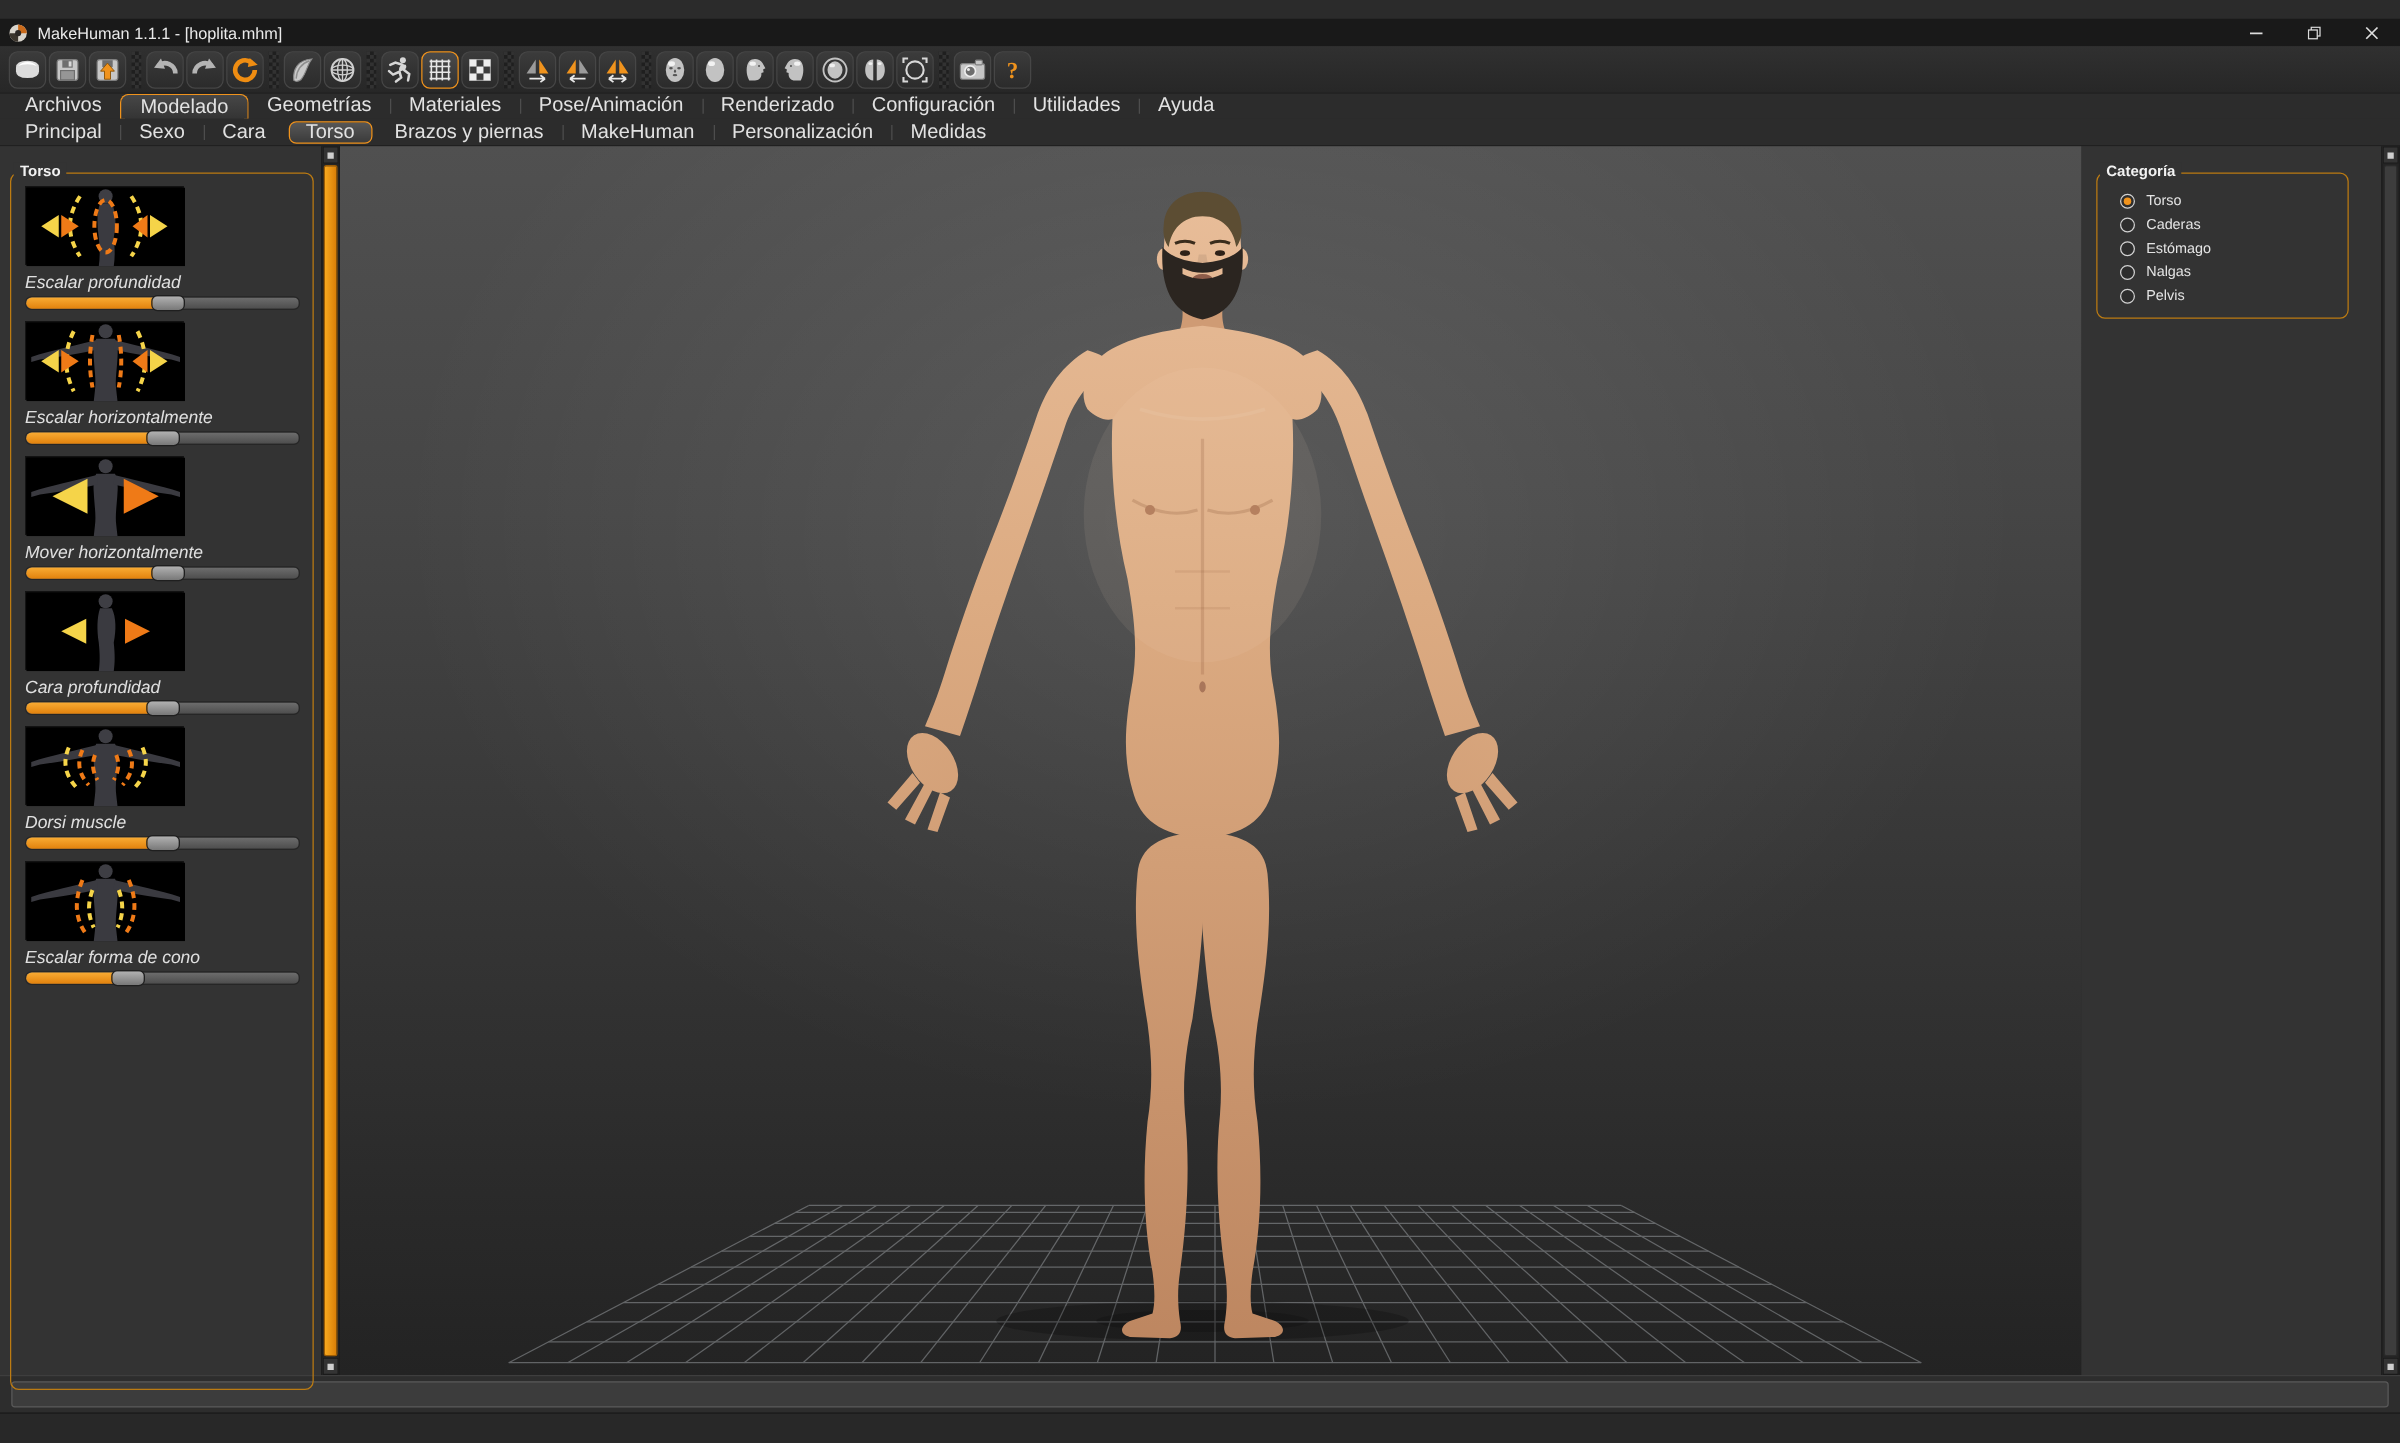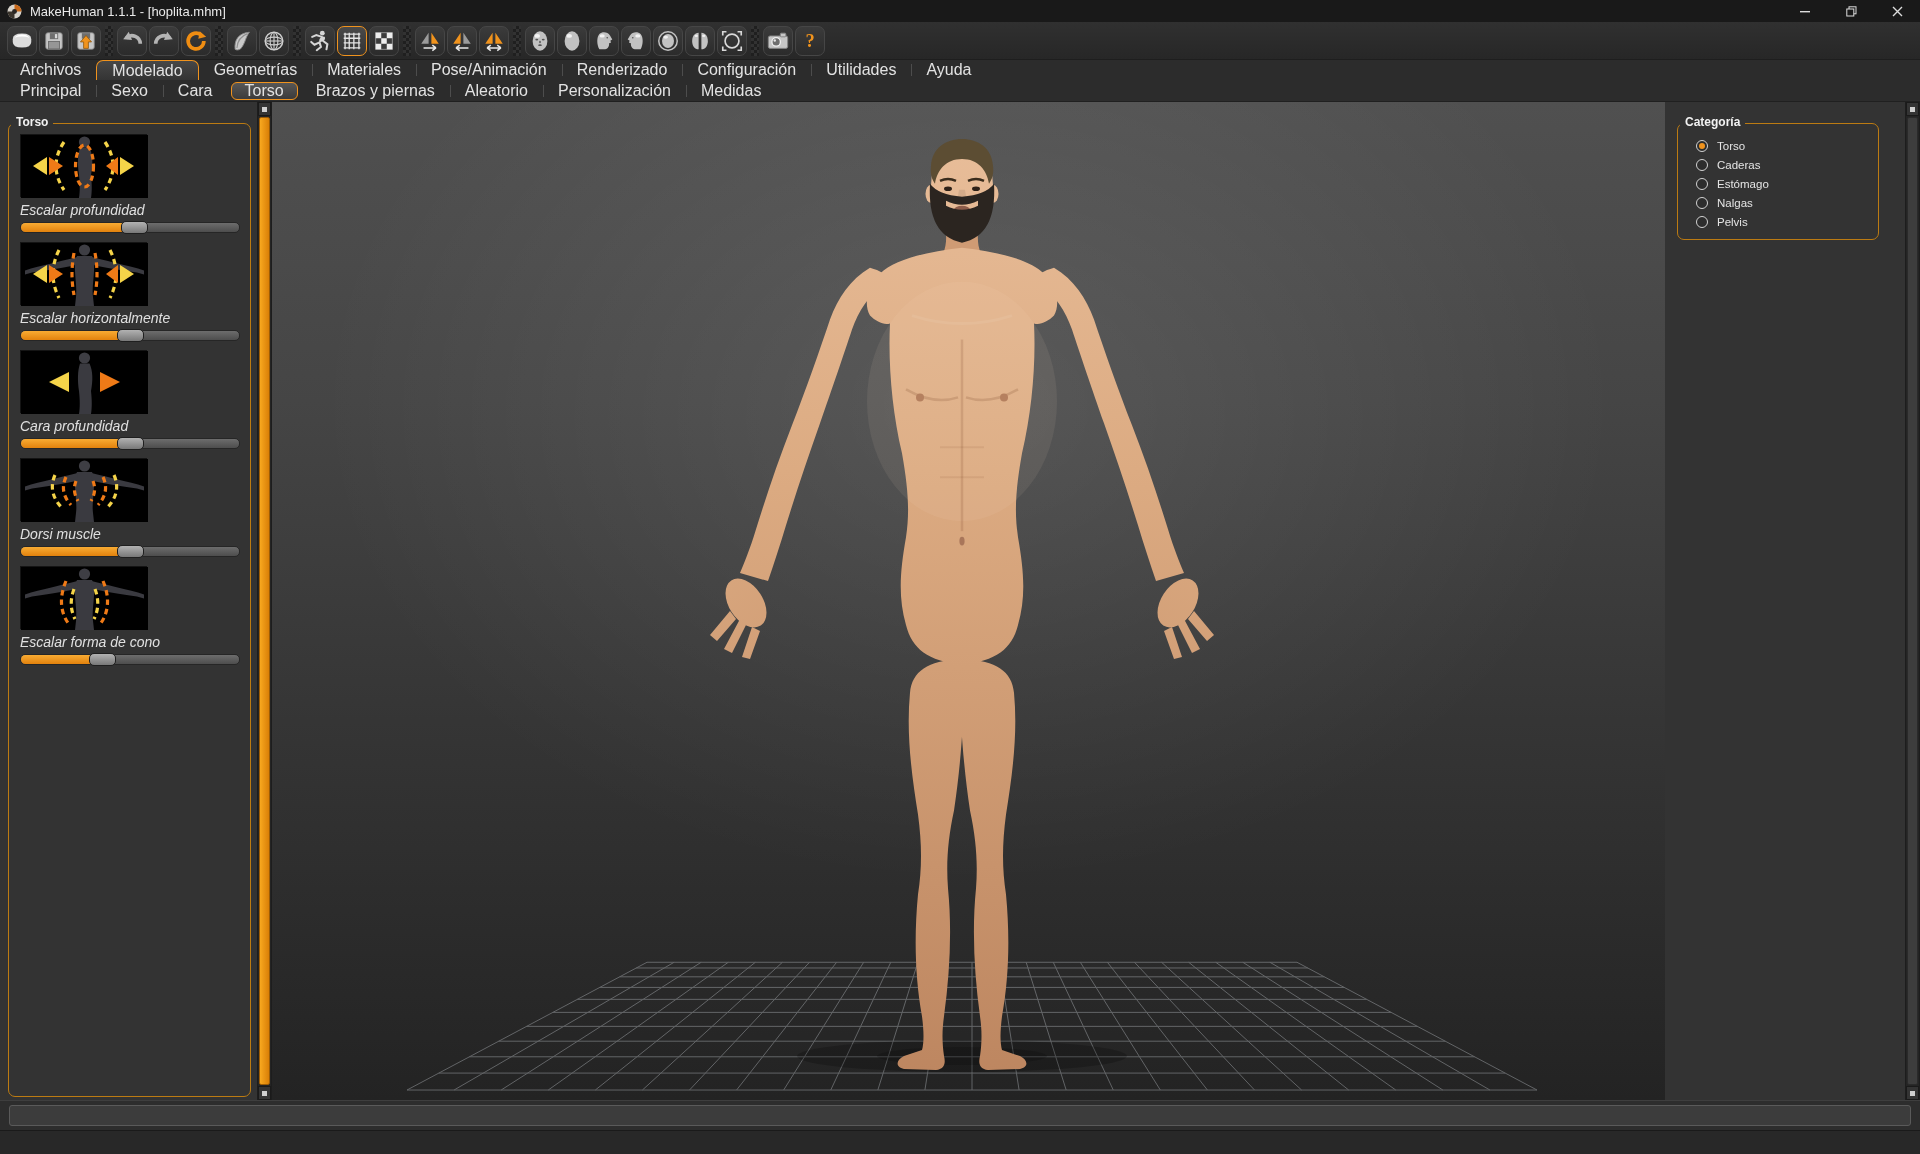--- a/index.html
+++ b/index.html
@@ -1,21 +1,21 @@
 <!DOCTYPE html>
 <html><head>
 <meta charset="utf-8">
 <style>
   * { box-sizing: border-box; margin: 0; padding: 0; }
   html,body { width:1920px; height:1154px; overflow:hidden; }
   body { background:#2b2b2b; font-family:"Liberation Sans","DejaVu Sans",sans-serif; color:#e4e4e4; user-select:none; }
   .app { display:flex; flex-direction:column; width:100%; height:100%; }
 
   
-  .titlebar { height:22px; background:#191919; display:flex; align-items:center; padding-left:7px; font-size:13px; flex:0 0 auto; }
+  .titlebar { height:22px; background:#191919; display:flex; align-items:center; padding-left:7px; font-size:13px; flex:0 0 auto;margin-top:15px; }
   .titlebar .appicon { display:flex; margin-right:8px; }
   .titlebar .title { color:#eaeaea; }
   .win-btns { margin-left:auto; display:flex; height:100%; }
   .win-btn { width:46px; height:100%; display:flex; align-items:center; justify-content:center; color:#dcdcdc; font-size:13px; }
 
   
   .toolbar { height:38px; flex:0 0 auto; background:linear-gradient(#303030,#272727); border-bottom:1px solid #1e1e1e; display:flex; align-items:center; padding-left:6px; }
   .tb-btn { width:30px; height:30px; margin:0 1px; border:1px solid #464646; border-radius:7px; background:linear-gradient(#3b3b3b,#2b2b2b); display:flex; align-items:center; justify-content:center; }
   .tb-btn.active { border-color:#f0931d; background:linear-gradient(#4a4a4a,#323232); }
   .tb-ic { display:flex; }
@@ -342,21 +342,21 @@
       <div class="tab">Configuración</div>
       <div class="tab">Utilidades</div>
       <div class="tab">Ayuda</div>
     </div>
   <div class="tabrow sub">
       <div class="tab">Principal</div>
       <div class="tab">Sexo</div>
       <div class="tab">Cara</div>
       <div class="tab active">Torso</div>
       <div class="tab">Brazos y piernas</div>
-      <div class="tab">Aleatorio</div>
+      <div class="tab">MakeHuman</div>
       <div class="tab">Personalización</div>
       <div class="tab">Medidas</div>
     </div>
 
   <div class="content">
 
     <div class="left-panel">
       <div class="left-body">
         <div class="groupbox">
           <span class="groupbox-title">Torso</span>
@@ -393,20 +393,36 @@
                     <path d="M74,10 Q78,31 74,52" stroke="#ef7a17" fill="none" stroke-width="3.2" stroke-dasharray="5.5 4"></path>
                     <polygon points="26,22 26,40 12,31" fill="#f5d449"></polygon>
                     <polygon points="28,22 28,40 42,31" fill="#ef7a17"></polygon>
                     <polygon points="99,22 99,40 113,31" fill="#f5d449"></polygon>
                     <polygon points="97,22 97,40 85,31" fill="#ef7a17"></polygon>
                   </svg></span>
                 <div class="slider-label">Escalar horizontalmente</div>
                 <div class="slider">
                   <div class="slider-fill" style="width: 50%;"></div>
                   <div class="slider-handle" style="left: calc(50% - 13px);"></div>
+                </div>
+              </div>
+              <div class="slider-group">
+                <span class="thumb"><svg viewBox="0 0 127 63" width="127" height="63">
+                    <rect width="127" height="63" fill="#000"></rect>
+                    <circle cx="63.5" cy="7" r="5.6" fill="#3e3e44"></circle>
+                    <path d="M56,13 C54,17 53.5,22 54,28 C54.5,38 56,46 55,54 L54,63 L73,63 L72,54 C71,46 72.5,38 73,28 C73.5,22 73,17 71,13 Z" fill="#3a3a40"></path>
+                    <path d="M56.5,14 C44,17 28,21 10,25.5 L4,27.5 L4,31.5 L11,29.5 C30,27 46,24 57,21.5 Z" fill="#3a3a40"></path>
+                    <path d="M70.5,14 C83,17 99,21 117,25.5 L123,27.5 L123,31.5 L116,29.5 C97,27 81,24 70,21.5 Z" fill="#3a3a40"></path>
+                    <polygon points="49,17 49,45 21,31" fill="#f5d449"></polygon>
+                    <polygon points="78,17 78,45 106,31" fill="#ef7a17"></polygon>
+                  </svg></span>
+                <div class="slider-label">Mover horizontalmente</div>
+                <div class="slider">
+                  <div class="slider-fill" style="width: 52%;"></div>
+                  <div class="slider-handle" style="left: calc(52% - 13px);"></div>
                 </div>
               </div>
               <div class="slider-group">
                 <span class="thumb"><svg viewBox="0 0 127 63" width="127" height="63">
                     <rect width="127" height="63" fill="#000"></rect>
                     <circle cx="63.5" cy="7" r="5.6" fill="#3e3e44"></circle>
                     <path d="M59,12.5 C56.5,20 56.5,30 58,40 C59,50 59,56 58,63 L70,63 C71,56 71,50 70,40 C72,30 72,20 68.5,12.5 Z" fill="#3a3a40"></path>
                     <polygon points="48,21 48,41 28,31" fill="#f5d449"></polygon>
                     <polygon points="79,21 79,41 99,31" fill="#ef7a17"></polygon>
                   </svg></span>

